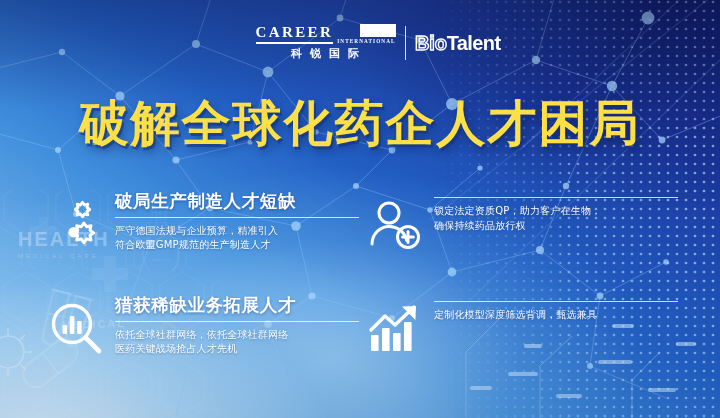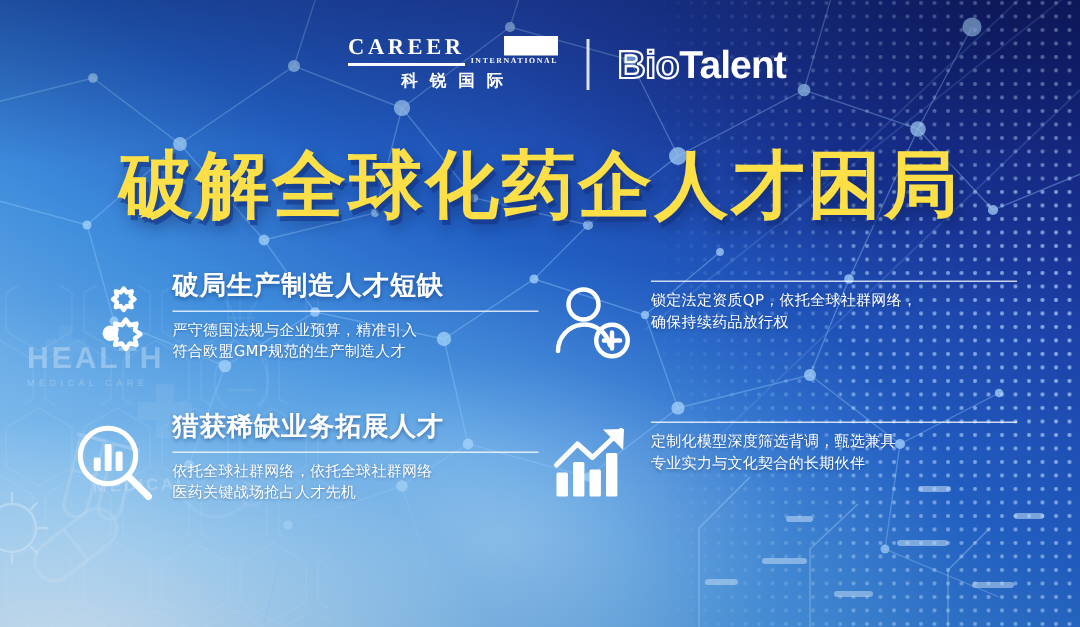--- a/index.html
+++ b/index.html
@@ -76,21 +76,21 @@
   .wm-text2{
     position:absolute; left:62px; top:318px;
     font-size:11px; font-weight:700; letter-spacing:2px;
     color:rgba(255,255,255,.22);
     transform:rotate(-2deg);
   }
 
   
   .logo-bar{
     position:absolute; left:0; right:0; top:24px;
-    display:flex; align-items:center; justify-content:center; gap:19px;
+    display:flex; align-items:center; justify-content:center; gap:9px;
     z-index:8;
     margin-left:36px;
   }
   .logo-career{ display:flex; flex-direction:column; align-items:center; }
   .lc-row1{ display:flex; align-items:center; gap:4px; }
   .lc-en{
     font-size:15px; font-weight:700; letter-spacing:2.4px; color:#fff;
     line-height:1; font-family:"Liberation Serif",serif;
   }
   .lc-block{ width:36px; height:13px; background:#fff; }
@@ -99,21 +99,21 @@
     align-self:flex-end;
     font-size:5.2px; letter-spacing:1.1px; color:#fff; font-weight:700;
     margin-top:1px; font-family:"Liberation Serif",serif;
   }
   .lc-cn{
     display:flex; gap:7px; margin-top:2px;
     font-size:11px; font-weight:700; color:#fff; letter-spacing:1px;
   }
   .logo-div{ width:1.5px; height:34px; background:rgba(255,255,255,.85); }
   .logo-bio{
-    font-size:26px; font-weight:700; color:#fff; line-height:1;
+    font-size:20px; font-weight:700; color:#fff; line-height:1;
     letter-spacing:-.6px; display:flex; align-items:baseline;
     font-family:"Liberation Sans",sans-serif;
     justify-content:flex-end;
   }
   .logo-bio .hollow{
     color:transparent;
     -webkit-text-stroke:1.4px #fff;
     letter-spacing:-.2px;
   }
 
@@ -124,22 +124,22 @@
     font-size:49px; font-weight:700; color:#fde047;
     letter-spacing:2px; line-height:1;
     font-family:"DejaVu Sans","Liberation Sans",sans-serif;
     text-shadow:
       2px 3px 0 rgba(18,48,128,.55),
       3px 5px 10px rgba(10,26,80,.45);
   }
 
   
   .features{
-    position:absolute; left:48px; top:180px; width:630px;
-    display:grid; grid-template-columns:311px 311px; gap:2px 8px;
+    position:absolute; left:48px; top:190px; width:630px;
+    display:grid; grid-template-columns:311px 311px; gap:12px 8px;
     z-index:8;
   }
   .feat{ display:flex; align-items:flex-start; gap:11px; height:92px; }
   .feat-icon{
     width:56px; height:56px; flex:0 0 56px;
     margin-top:6px;
     display:flex; align-items:center; justify-content:center;
   }
   .feat-icon svg{ display:block; width:100%; height:100%; }
   .feat-body{ padding-top:2px; flex:1 1 auto; }
@@ -408,21 +408,21 @@
             <circle cx="22" cy="17" r="10"></circle>
             <path d="M5 48 a17.5 17.5 0 0 1 34.6-3.8"></path>
           </g>
           <circle cx="41" cy="41" r="10.5" fill="none" stroke="#fff" stroke-width="3"></circle>
           <path d="M41 35.6 v10.8 M35.6 41 h10.8" stroke="#fff" stroke-width="3" stroke-linecap="round"></path>
         </svg>
       </div>
       <div class="feat-body">
         <div class="feat-rule"></div>
         <div class="feat-p">
-          <span>锁定法定资质QP，依托全球社群网络，</span>
+          <span>锁定法定资质QP，助力客户在生物，</span>
           <span>确保持续药品放行权</span>
         </div>
       </div>
     </div>
 
     <div class="feat">
       <div class="feat-icon">
         <svg viewBox="0 0 56 56">
           <circle cx="24" cy="24" r="18.5" fill="none" stroke="#fff" stroke-width="3.4"></circle>
           <path d="M37.5 37.5 L51 51" stroke="#fff" stroke-width="4.6" stroke-linecap="round"></path>
@@ -453,19 +453,18 @@
             <rect x="37" y="22" width="7.6" height="29" rx="1"></rect>
           </g>
           <path d="M4 30 L18 16 L28 25 L47 7" fill="none" stroke="#fff" stroke-width="3.4" stroke-linecap="round" stroke-linejoin="round"></path>
           <path d="M35 6.4 L49 6 L48.4 20 Z" fill="#fff"></path>
         </svg>
       </div>
       <div class="feat-body">
         <div class="feat-rule"></div>
         <div class="feat-p">
           <span>定制化模型深度筛选背调，甄选兼具</span>
-          <span>专业实力与文化契合的长期伙伴</span>
         </div>
       </div>
     </div>
 
   </div>
 </div>
 
 </body></html>

